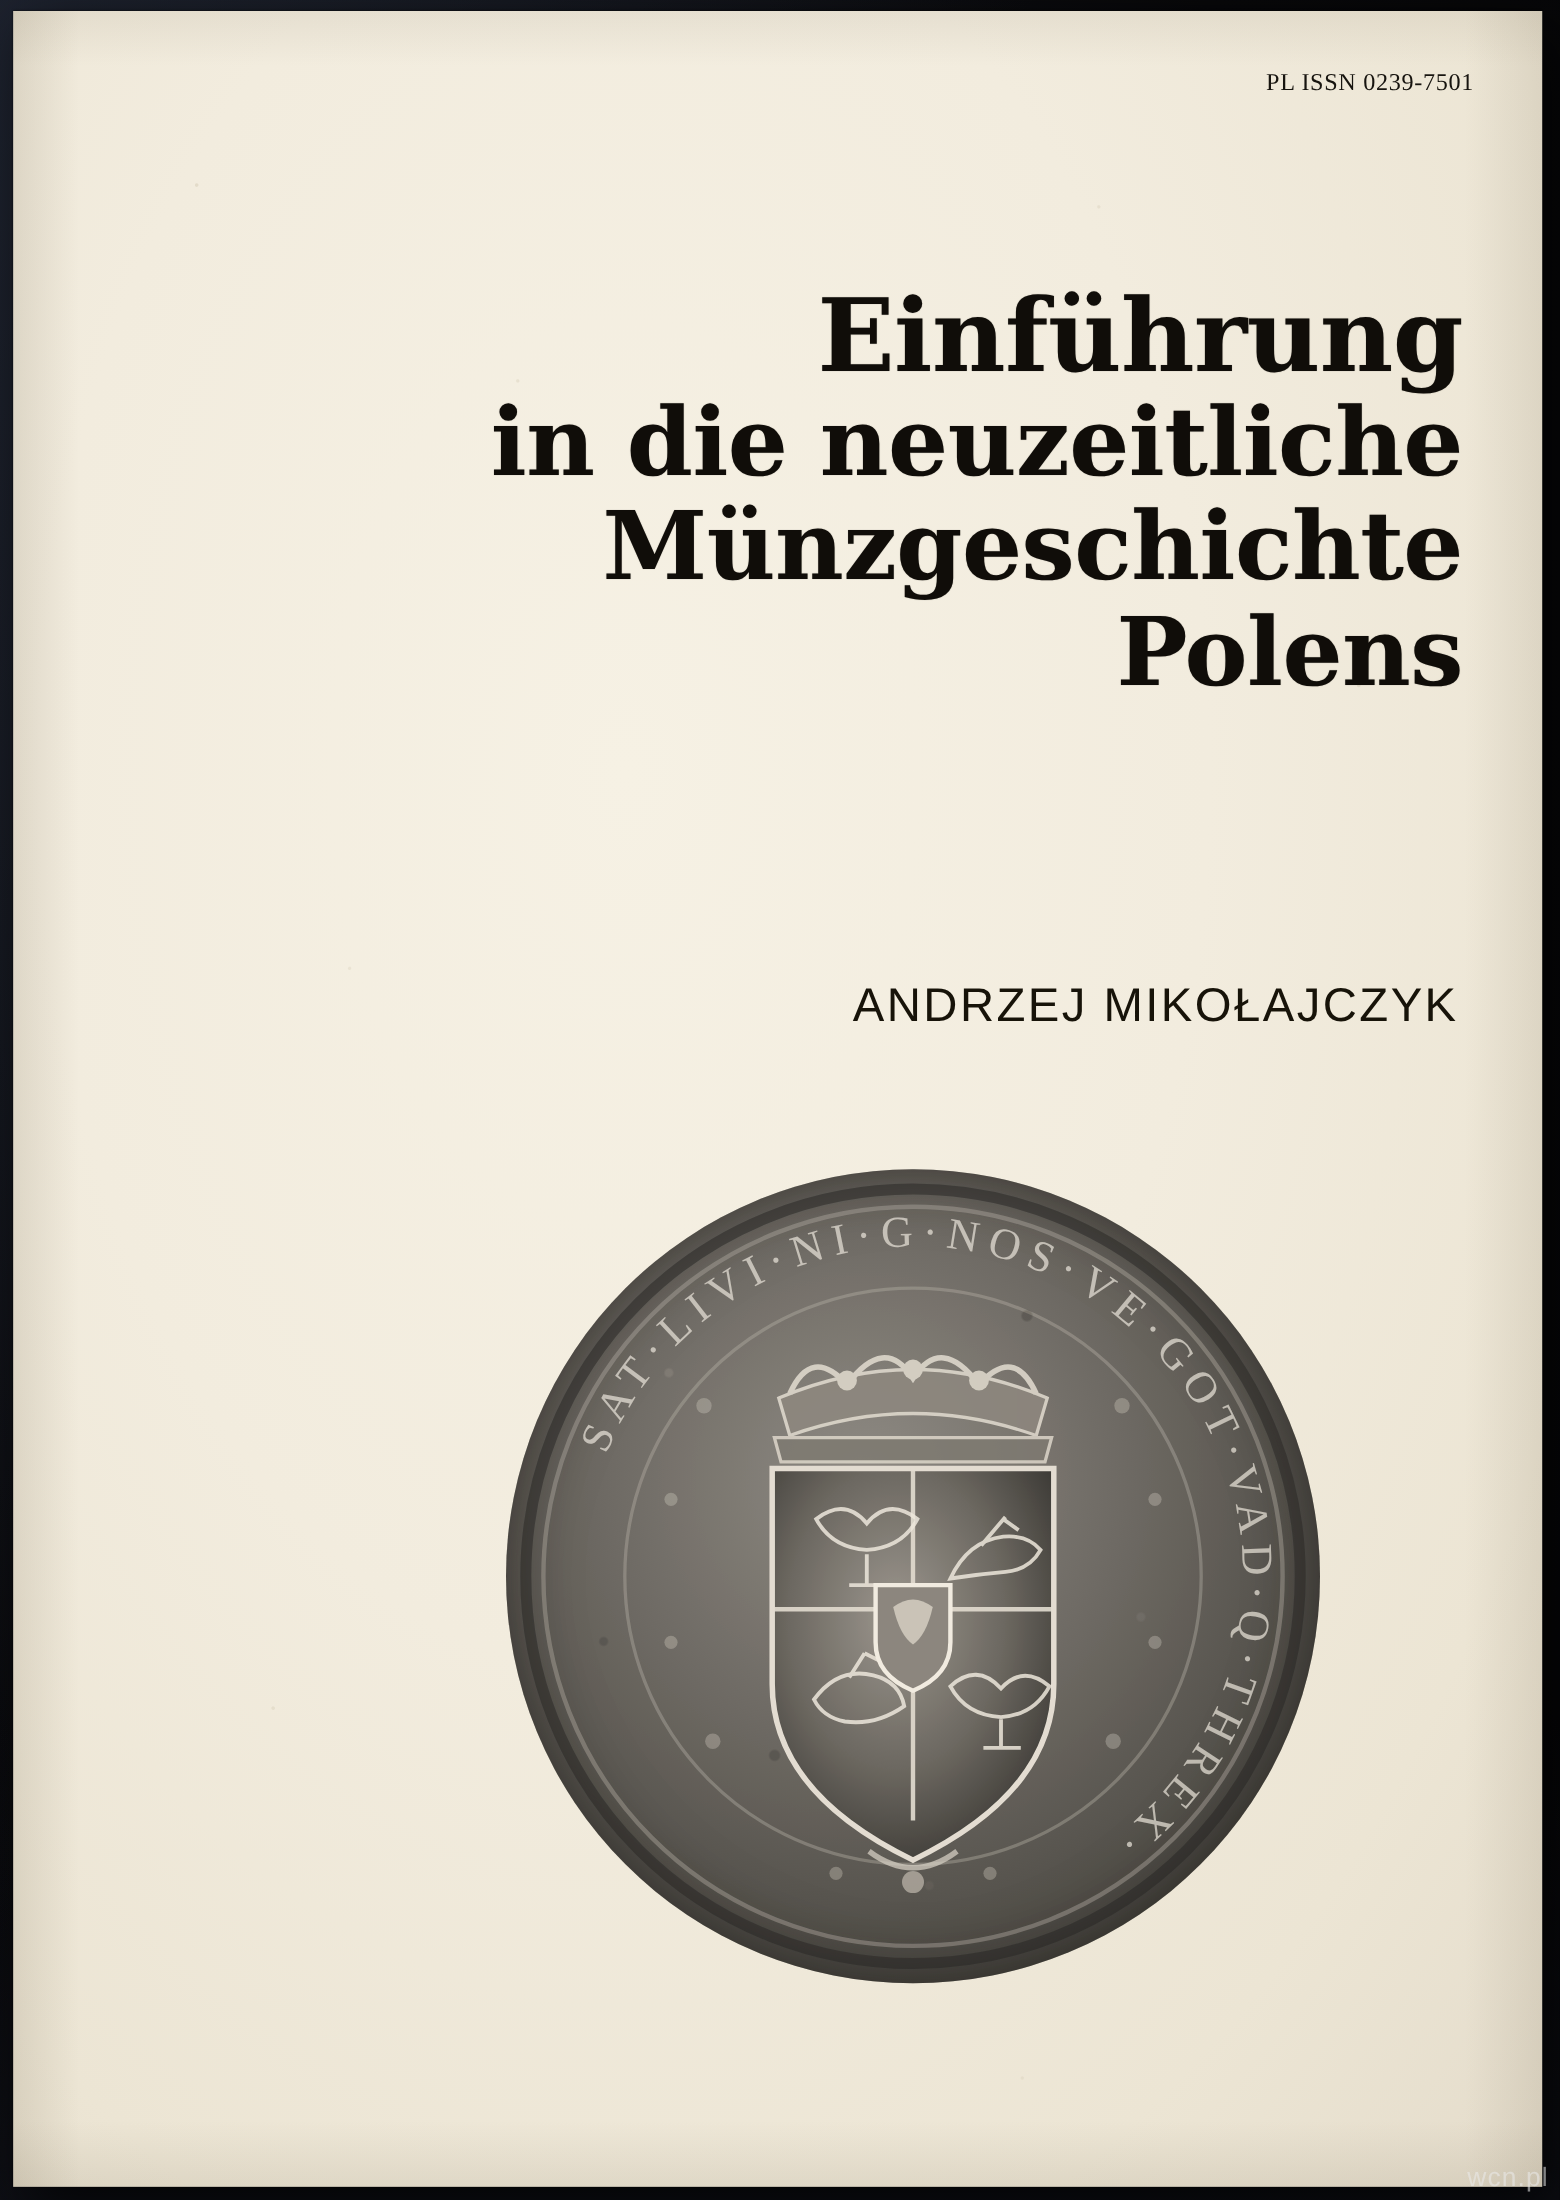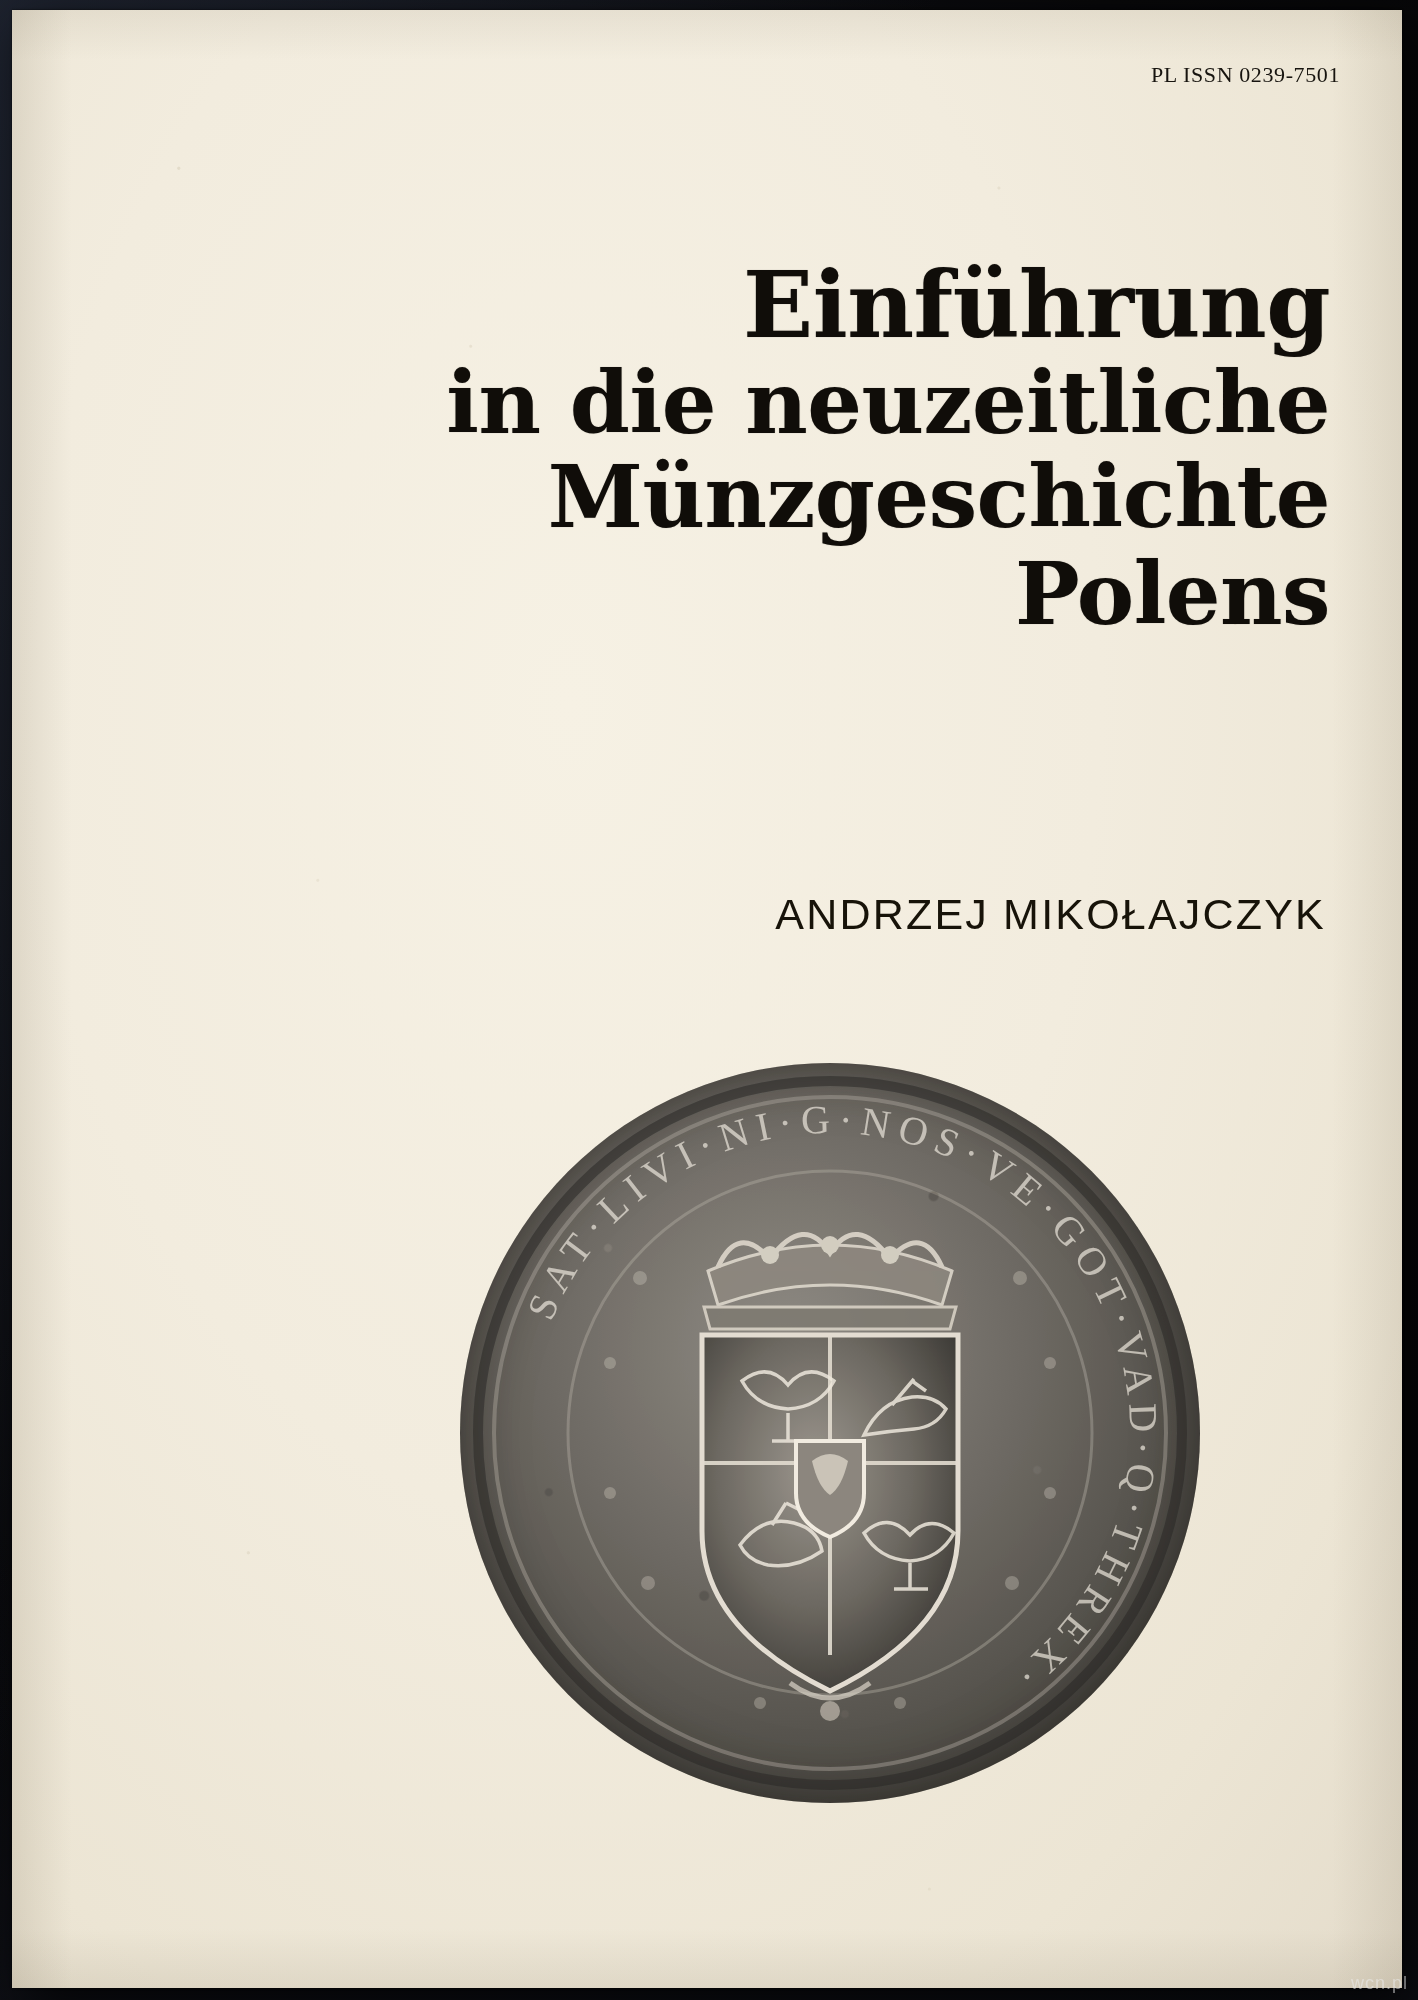--- a/index.html
+++ b/index.html
@@ -157,21 +157,21 @@
     mix-blend-mode: overlay;
   }
   .coin svg { position: absolute; left: 0; top: 0; }
 
   
   .watermark {
     position: absolute;
     right: 10px;
     bottom: 6px;
     font-family: "Liberation Sans", sans-serif;
-    font-size: 18px;
+    font-size: 24px;
     color: rgba(235,235,235,0.55);
     letter-spacing: 1px;
   }
 </style>
 </head>
 <body>
 
 <div class="photo-backdrop"></div>
 <div class="backdrop-sheen"></div>
 

